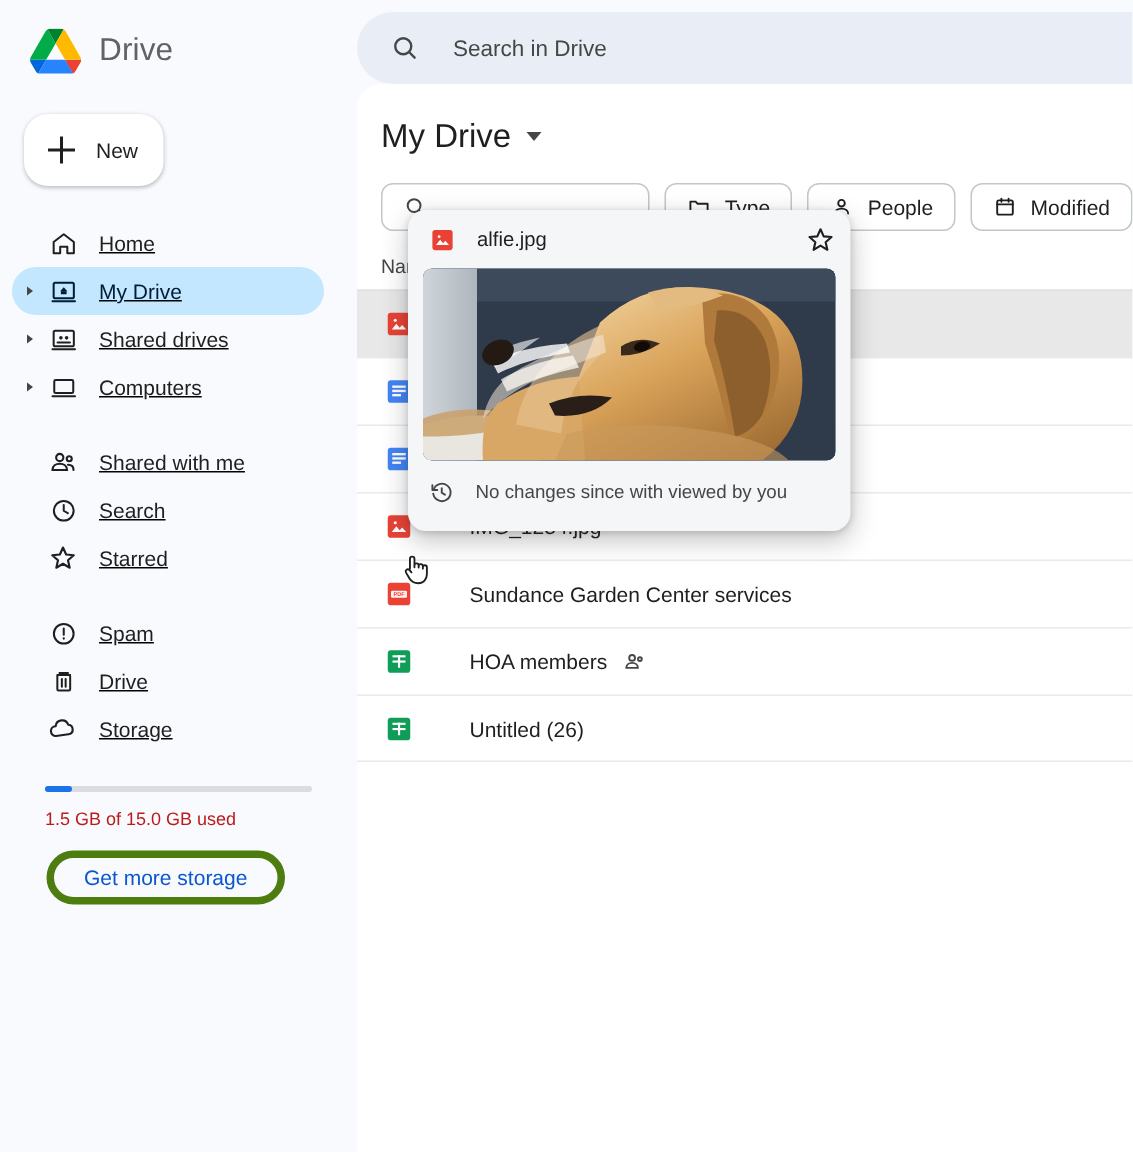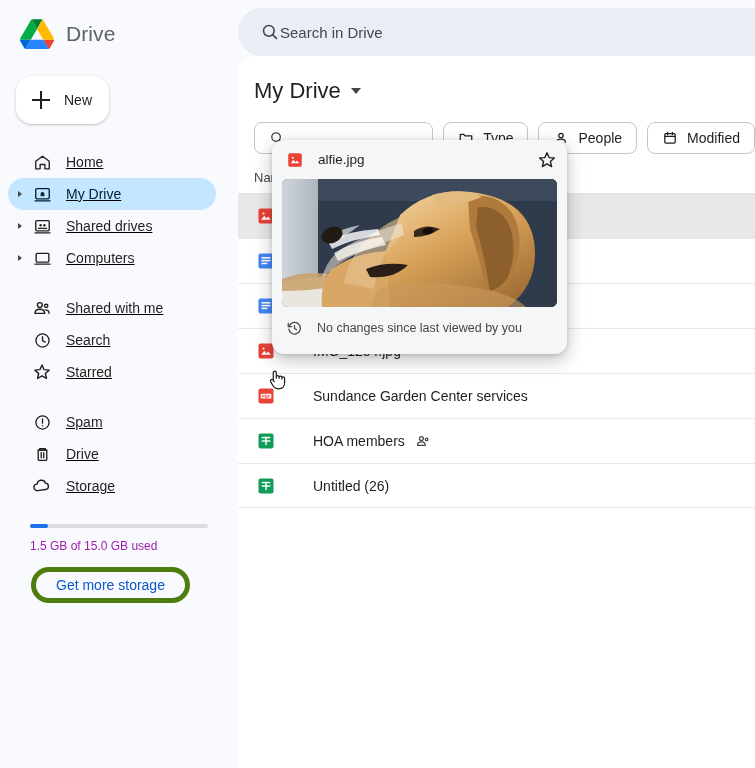--- a/index.html
+++ b/index.html
@@ -87,39 +87,39 @@
   .bar {
     position: relative; height: 4px; width: 178px;
     background: #dadce0; border-radius: 2px;
     cursor: pointer;
   }
   .bar .fill {
     position: absolute; left:0; top:0; height: 4px; width: 18px;
     background: #1a73e8; border-radius: 2px;
   }
   .storage-txt {
-    font-size: 12px; color: #a21caf; margin-top: 11px; white-space: nowrap;
+    font-size: 12px; color: #b91c1c; margin-top: 11px; white-space: nowrap;
   }
   .get-storage {
     display: inline-flex; align-items:center; justify-content:center;
     margin-top: 14px; margin-left: 1px;
     height: 36px; padding: 0 20px;
     border: 5px solid #4d7c0f; border-radius: 18px;
     font-size: 14px; color: #0b57d0; background: transparent;
     cursor: pointer;
   }
 
   
   #searchbar {
     position: absolute; left: 238px; top: 8px;
     width: 517px; height: 48px;
     background: #e9eef6;
     border-radius: 24px 0 0 24px;
     display: flex; align-items: center;
-    padding-left: 22px; 
+    padding-left: 22px; gap: 22px;
     cursor: text;
   }
   #searchbar .sq { width: 20px; height: 20px; flex:0 0 auto; }
   #searchbar .ph { font-size: 15px; color: #444746; }
 
   
   #main {
     position: absolute; left: 238px; top: 56px;
     width: 517px; height: 712px;
     background: #fff;
@@ -543,21 +543,21 @@
         <path d="M96 110 Q140 100 190 108 Q230 114 244 128 L88 128 Z" fill="#c99a5c" opacity=".6"></path>
       </svg>
     </div>
 
     <div class="pv-foot">
       <svg class="hico" viewBox="0 0 24 24" fill="none" stroke="#444746" stroke-width="1.8">
         <path d="M4.3 9.2A8.2 8.2 0 1 1 4 12.8" stroke-linecap="round"></path>
         <path d="M3.2 4.8v4.6h4.6" stroke-linecap="round" stroke-linejoin="round"></path>
         <path d="M12 7.8V12l3 1.8" stroke-linecap="round"></path>
       </svg>
-      <span class="htxt">No changes since last viewed by you</span>
+      <span class="htxt">No changes since with viewed by you</span>
     </div>
   </div>
 
   <svg id="cursor" width="20" height="24" viewBox="0 0 20 24">
     <path d="M6.3 11.2V4.6a1.5 1.5 0 013 0v5.6m0-1.2a1.4 1.4 0 012.8 0v1.3m0-.8a1.4 1.4 0 012.8 0v1.6m0-.9a1.35 1.35 0 012.7 0v4.4c0 3.6-2.2 6.2-5.8 6.2-3.1 0-4.6-1.1-5.8-3.1l-2.4-4.1a1.45 1.45 0 012.3-1.7l1.4 1.7" fill="#ffffff" stroke="#1f1f1f" stroke-width="1.25" stroke-linejoin="round" stroke-linecap="round"></path>
   </svg>
 
 </div>
 
 </body></html>

